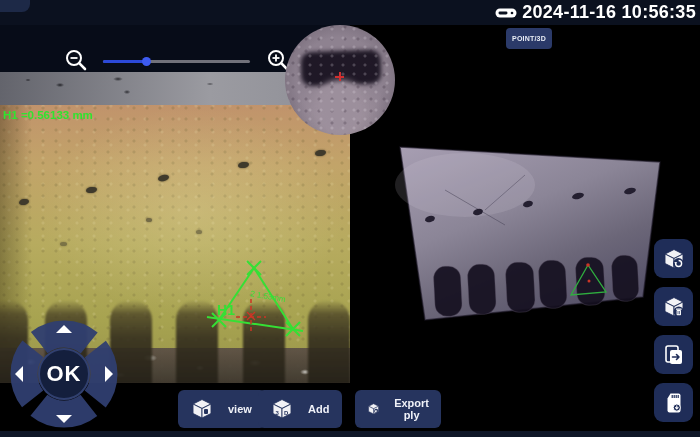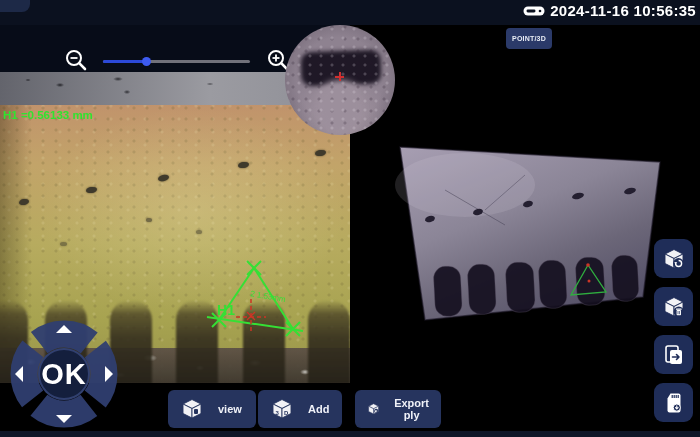--- a/index.html
+++ b/index.html
@@ -3,21 +3,21 @@
 <meta charset="utf-8">
 <style>
   html,body{margin:0;padding:0;background:#000;}
   .screen{position:relative;width:700px;height:437px;background:#000;overflow:hidden;
           font-family:"Liberation Sans","DejaVu Sans",sans-serif;}
 
   
   .topbar{position:absolute;left:0;top:0;width:700px;height:25px;background:#0b111f;z-index:20;}
   .topleft-tab{position:absolute;left:0;top:0;width:30px;height:12px;background:#1d2947;border-radius:0 0 8px 0;}
   .clock{position:absolute;right:4px;top:2px;display:flex;align-items:center;gap:5px;color:#fff;
-         font-size:15px;font-weight:bold;letter-spacing:.3px;}
+         font-size:18px;font-weight:bold;letter-spacing:.3px;}
 
   .zoombar{position:absolute;left:0;top:25px;width:350px;height:47px;background:#070c18;z-index:15;}
   .zbtn{position:absolute;top:0;width:26px;height:26px;cursor:pointer;}
   .slider-track{position:absolute;left:103px;top:35px;width:147px;height:3px;background:#71717a;border-radius:2px;cursor:pointer;}
   .slider-fill{position:absolute;left:0;top:0;height:3px;width:43px;background:#2c49d8;border-radius:2px;}
   .slider-thumb{position:absolute;left:39px;top:-3px;width:9px;height:9px;border-radius:50%;background:#3d5bf0;cursor:pointer;}
 
   .mode-btn{position:absolute;left:506px;top:28px;width:46px;height:21px;background:#2b3a69;border:none;
             border-radius:4px;color:#e8ecf5;font-size:7px;font-weight:bold;letter-spacing:.2px;z-index:20;cursor:pointer;
             font-family:"Liberation Sans",sans-serif;}
@@ -84,21 +84,21 @@
 
   
   .bottom-btn{position:absolute;top:390px;height:38px;background:#26345e;border:none;border-radius:6px;
     display:flex;align-items:center;justify-content:flex-start;gap:14px;padding:0 12px;z-index:40;cursor:pointer;
     color:#f0f2f8;font-size:11px;font-weight:bold;font-family:"Liberation Sans",sans-serif;}
 
   
   .dpad{position:absolute;left:6px;top:316px;width:116px;height:116px;z-index:45;}
   .ok-center{position:absolute;left:32px;top:32px;width:52px;height:52px;border-radius:50%;background:#141f3d;
     border:2px solid #31406f;display:flex;align-items:center;justify-content:center;color:#fff;
-    font-size:29px;font-weight:bold;letter-spacing:1px;cursor:pointer;box-sizing:border-box;}
+    font-size:22px;font-weight:bold;letter-spacing:1px;cursor:pointer;box-sizing:border-box;}
 
   .bottom-strip{position:absolute;left:0;top:431px;width:700px;height:6px;background:#0e1627;z-index:5;}
   svg{display:block;}
 </style>
 </head>
 <body>
 
 <div class="screen">
 
   <div class="topbar">
@@ -266,21 +266,21 @@
         <rect x="9.6" y="4" width="1.2" height="3"></rect>
         <rect x="11.6" y="4" width="1.2" height="3"></rect>
         <rect x="13.6" y="4" width="1.2" height="3"></rect>
         <rect x="15.6" y="4" width="1.2" height="3"></rect>
       </g>
       <circle cx="14.8" cy="16.6" r="3.6" fill="#1f2d58" stroke="#fff" stroke-width="1"></circle>
       <path d="M14.8 14.9 v3 M14.8 17.9 l-1.3 -1.3 M14.8 17.9 l1.3 -1.3" fill="none" stroke="#fff" stroke-width="1.1" stroke-linecap="round"></path>
     </svg>
   </button>
 
-  <button class="bottom-btn" style="left:168px;width:88px;">
+  <button class="bottom-btn" style="left:178px;width:88px;">
     <svg width="24" height="24" viewBox="0 0 24 24">
       <g fill="#f2f2f5" stroke="#26345e" stroke-width="0.9" stroke-linejoin="round">
         <path d="M12 2.5 L21 7 L12 11.5 L3 7 Z"></path>
         <path d="M3 7 L12 11.5 V21 L3 16.5 Z"></path>
         <path d="M21 7 L12 11.5 V21 L21 16.5 Z"></path>
       </g>
       <rect x="14" y="12" width="4" height="5" rx="1" fill="#26345e"></rect>
     </svg>
     <span>view</span>
   </button>

